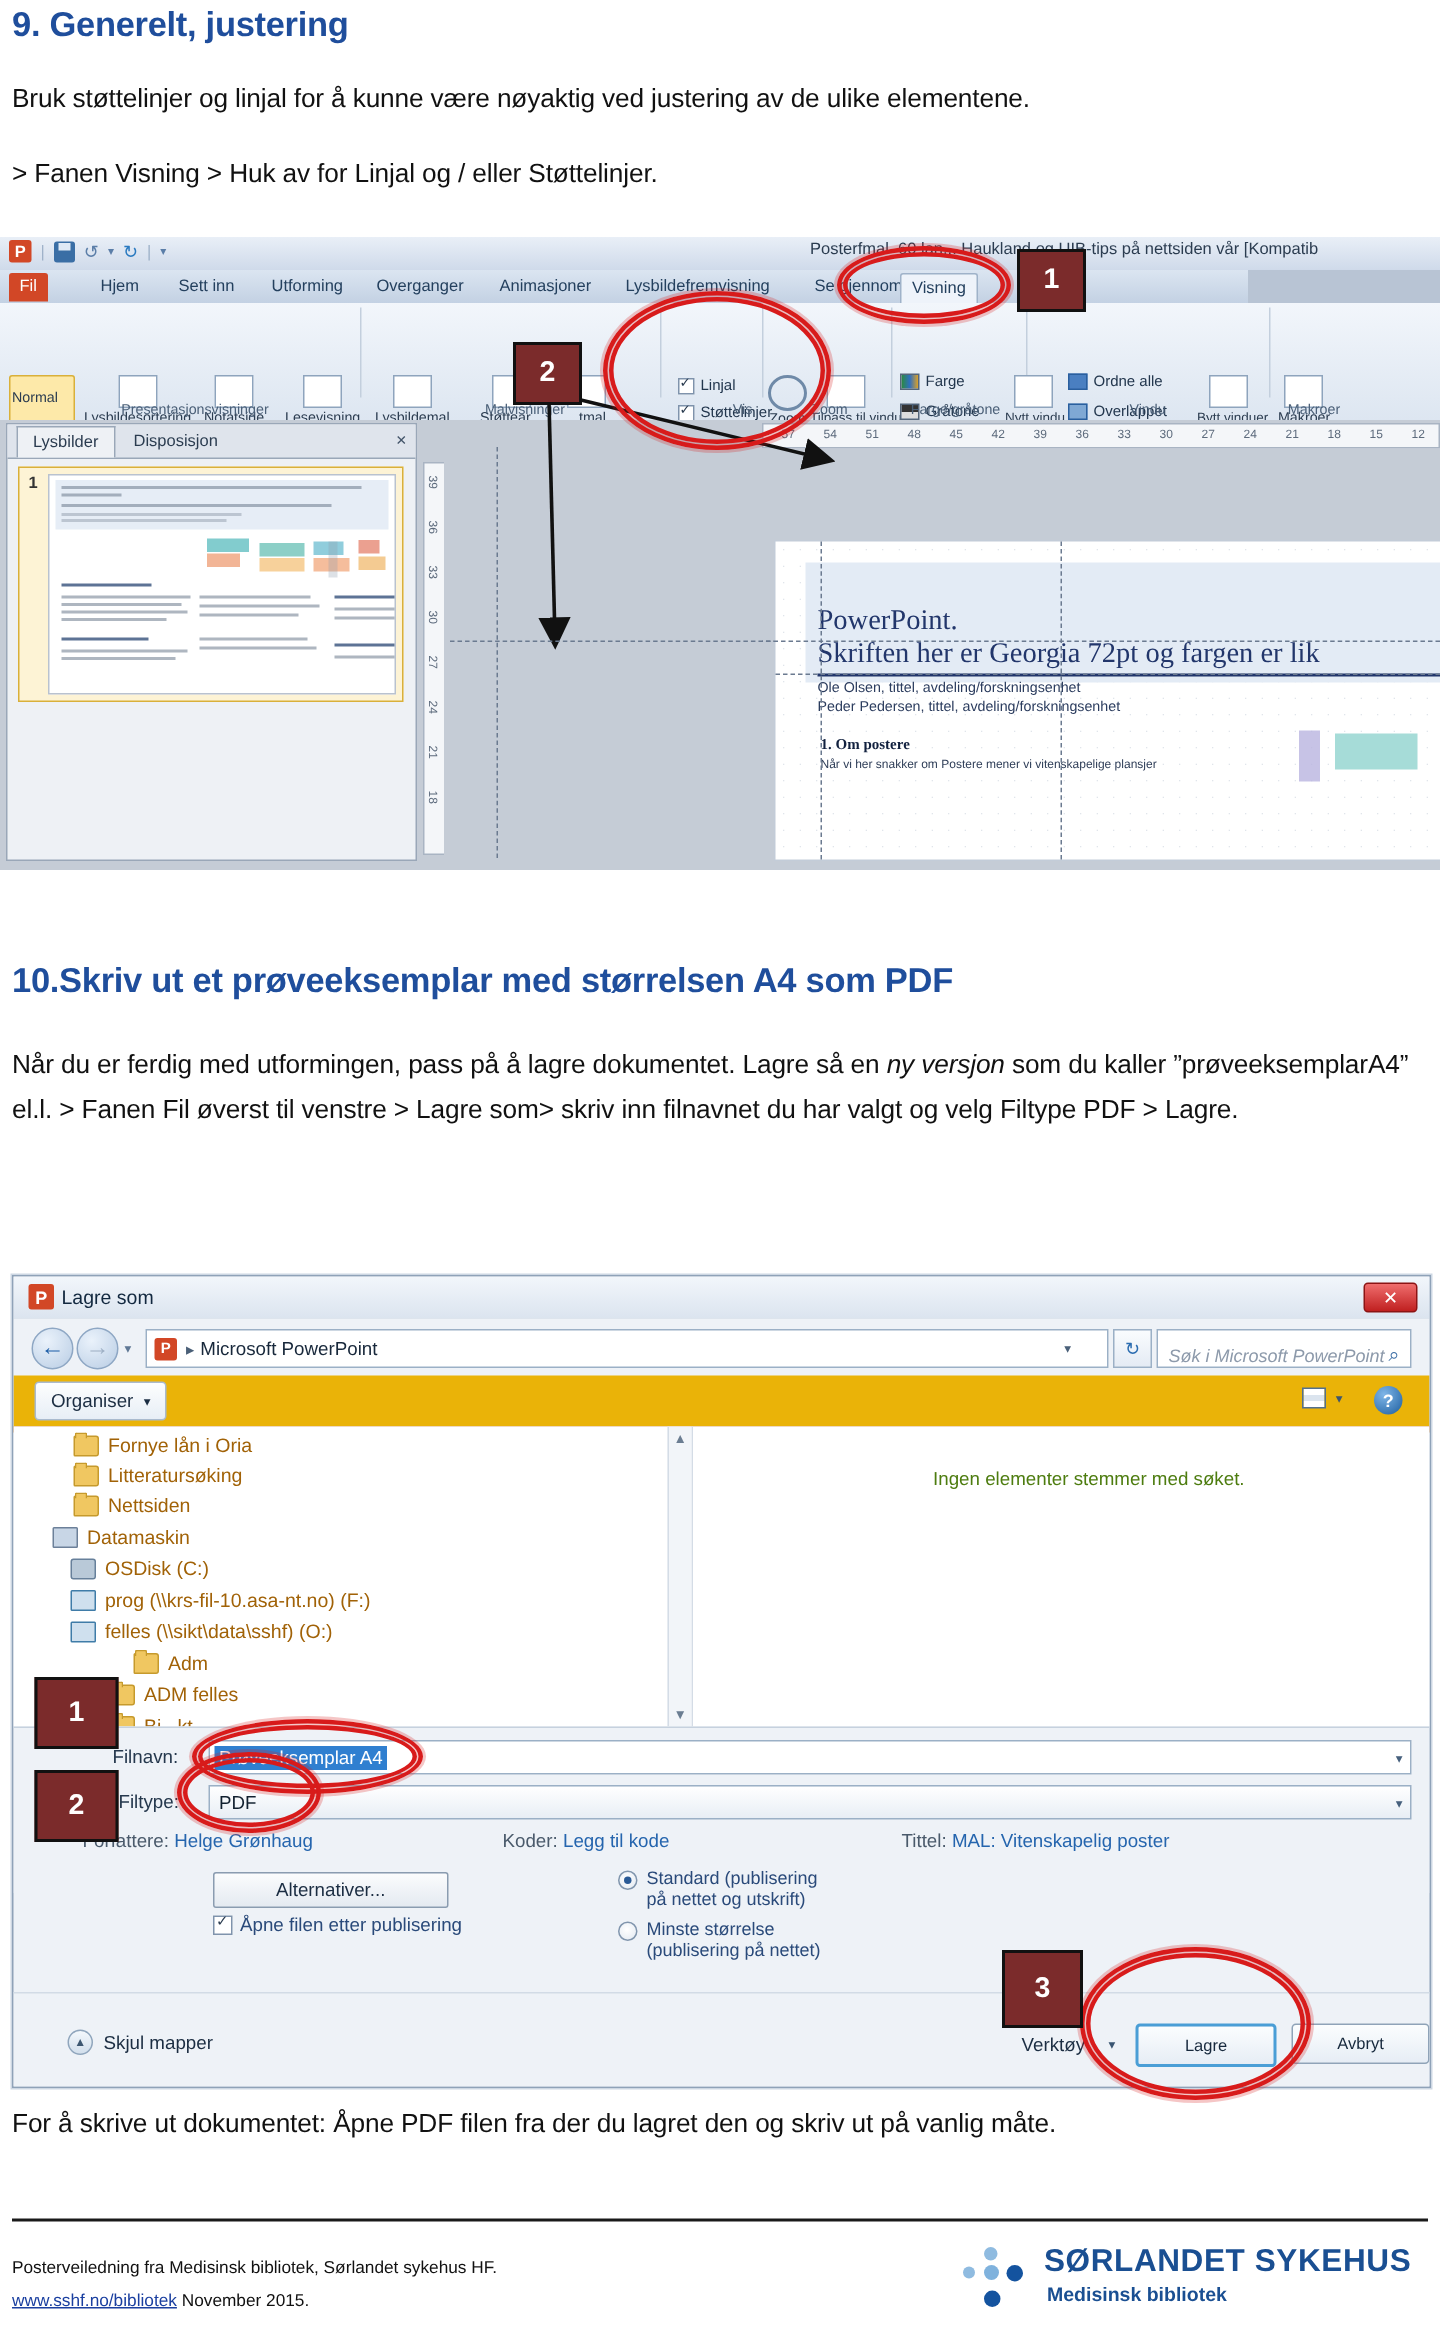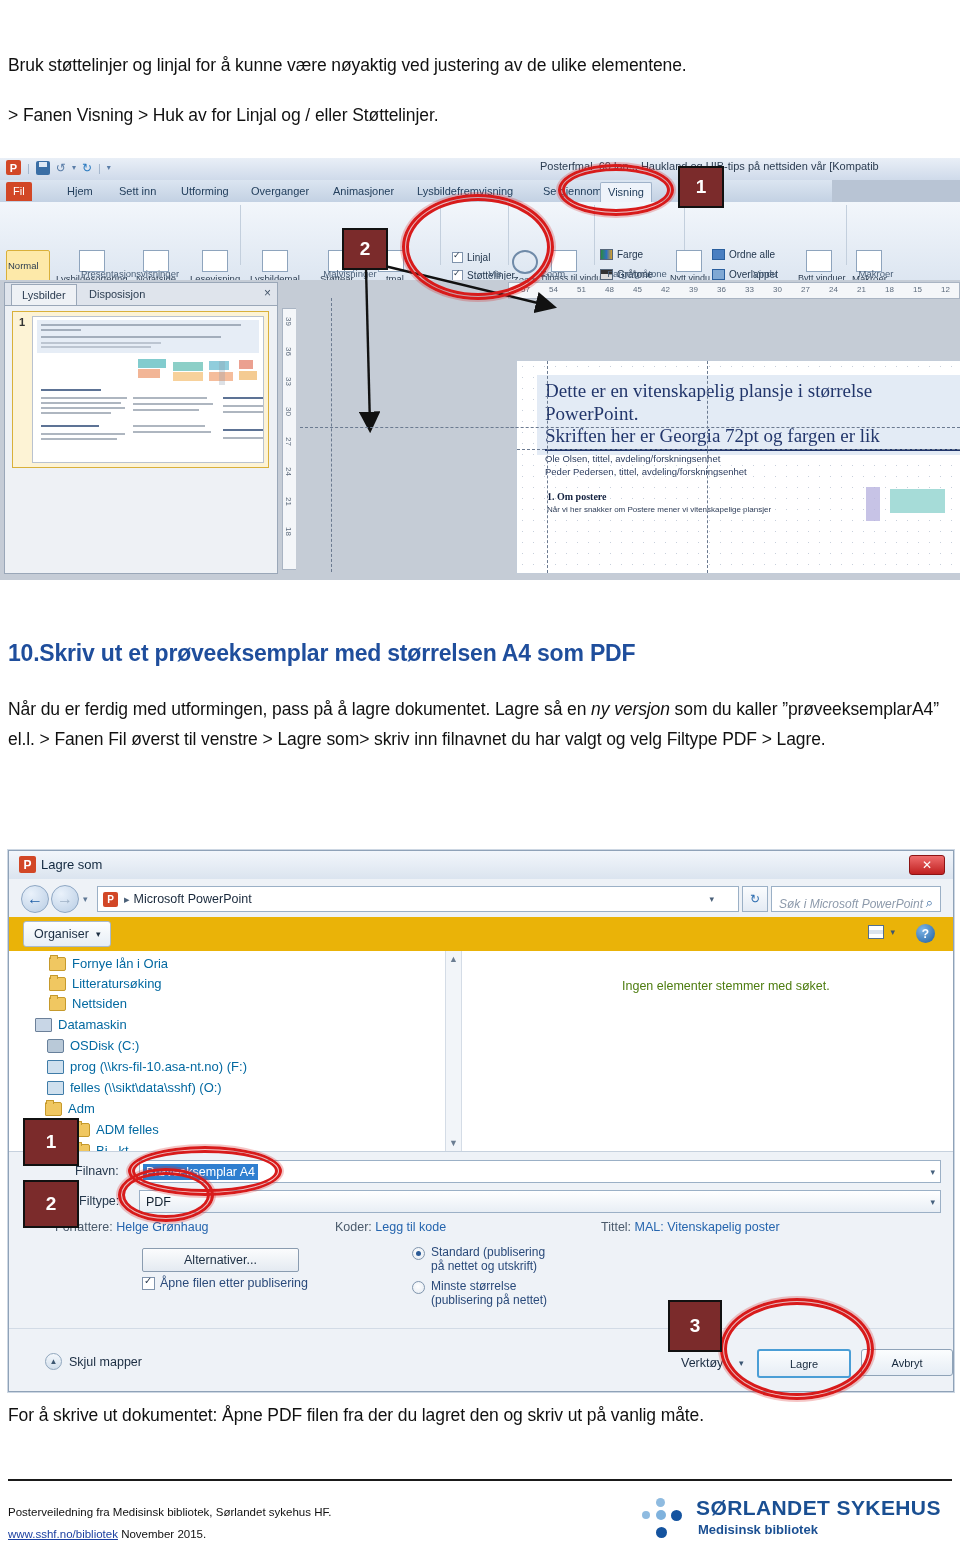--- a/index.html
+++ b/index.html
@@ -231,21 +231,21 @@
   }
   .view-btn { position:absolute; right:58px; top:8px; font-size:13px; color:#3c5570; display:flex; gap:6px; align-items:center;}
   .help-btn {
     position:absolute; right:18px; top:7px; width:19px; height:19px; border-radius:50%;
     background:radial-gradient(circle at 35% 30%, #7fb6e8, #1c5d9e); color:#fff;
     font-size:12px; font-weight:bold; display:flex; align-items:center; justify-content:center;
   }
 
   .dlg-main { position:absolute; left:0; top:100px; width:100%; height:200px; background:#fff; }
   .tree { position:absolute; left:0; top:0; width:452px; height:200px; background:#fff; border-right:1px solid #d4dce6; overflow:hidden;}
-  .tree-row { position:absolute; left:0; height:21px; display:flex; align-items:center; gap:6px; font-size:13px; color:#0369a1; white-space:nowrap;}
+  .tree-row { position:absolute; left:0; height:21px; display:flex; align-items:center; gap:6px; font-size:13px; color:#a16207; white-space:nowrap;}
   .ic-folder {
     width:15px;height:12px;background:#f0c761;border:1px solid #c69a2c;border-radius:1px 2px 2px 1px;position:relative;
   }
   .ic-folder:before{content:"";position:absolute;left:0;top:-3px;width:6px;height:3px;background:#f0c761;border:1px solid #c69a2c;border-bottom:none;border-radius:1px 1px 0 0;}
   .ic-pc { width:15px;height:12px;background:#c8d6e6;border:1px solid #6c8099;border-radius:1px;}
   .ic-disk { width:15px;height:12px;background:#b9c9d8;border:1px solid #67809b;border-radius:2px;}
   .ic-net { width:15px;height:12px;background:#cfe0ee;border:1px solid #3f7ca8;border-radius:1px;}
   .tree-scroll { position:absolute; right:0; top:0; width:15px; height:200px; background:#f2f5f9; border-left:1px solid #d4dce6;}
   .tree-scroll .arw { position:absolute; left:3px; font-size:9px; color:#6b7d92;}
   .filelist { position:absolute; left:453px; top:0; right:0; height:200px; background:#fff;}
@@ -303,20 +303,21 @@
   .logo-dots { position:absolute; left:0; top:6px; width:48px; height:42px;}
   .dot { position:absolute; border-radius:50%; }
   .logo-text { position:absolute; left:56px; top:4px; font-size:21px; font-weight:bold; color:#1a4f92; letter-spacing:.4px; white-space:nowrap;}
   .logo-sub { position:absolute; left:58px; top:30px; font-size:13px; font-weight:bold; color:#1a4f92; white-space:nowrap;}
 </style>
 </head>
 <body>
 
 <div class="page">
 
+  <div class="doc-h2" id="h9">9. Generelt, justering</div>
   <div class="doc-p" id="p9a">Bruk støttelinjer og linjal for å kunne være nøyaktig ved justering av de ulike elementene.</div>
   <div class="doc-p" id="p9b">&gt; Fanen Visning &gt; Huk av for Linjal og / eller Støttelinjer.</div>
 
   <div id="ppt">
 
     <div class="ppt-qat">
       <div class="ppt-qat-inner">
         <span class="qat-p">P</span>
         <span style="color:#9fb2c9;">|</span>
         <span class="qat-ic qat-save"></span>
@@ -527,21 +528,20 @@
         <span style="left:376px;">18</span>
         <span style="left:404px;">15</span>
         <span style="left:432px;">12</span>
       </div>
 
       <div class="guide-v" style="left:331px; top:18px; height:274px;"></div>
       <div class="guide-h" style="left:300px; right:0; top:147px;"></div>
 
       <div class="slide-canvas">
         <div class="slide-titlebox"></div>
-        <div class="slide-title">Dette er en vitenskapelig plansje i størrelse</div>
         <div class="slide-title" style="top:41px;">PowerPoint.</div>
         <div class="slide-title" style="top:63px;">Skriften her er Georgia 72pt og fargen er lik</div>
         <div class="slide-rule"></div>
         <div class="slide-authors">Ole Olsen,  tittel,  avdeling/forskningsenhet</div>
         <div class="slide-authors" style="top:105px;">Peder Pedersen,  tittel,  avdeling/forskningsenhet</div>
         <div class="slide-sechead">1. Om postere</div>
         <div class="slide-sectext">Når vi her snakker om Postere mener vi vitenskapelige plansjer</div>
         <div class="guide-v" style="left:30px;"></div>
         <div class="guide-v" style="left:190px;"></div>
         <div class="guide-h" style="top:88px;"></div>
@@ -646,21 +646,21 @@
             <span>OSDisk (C:)</span>
           </div>
         <div class="tree-row" style="top:105px; padding-left:38px;">
             <span class="ic-net"></span>
             <span>prog (\\krs-fil-10.asa-nt.no) (F:)</span>
           </div>
         <div class="tree-row" style="top:126px; padding-left:38px;">
             <span class="ic-net"></span>
             <span>felles (\\sikt\data\sshf) (O:)</span>
           </div>
-        <div class="tree-row" style="top:147px; padding-left:36px;">
+        <div class="tree-row" style="top:147px; padding-left:80px;">
             <span class="ic-folder"></span>
             <span>Adm</span>
           </div>
         <div class="tree-row" style="top:168px; padding-left:64px;">
             <span class="ic-folder"></span>
             <span>ADM felles</span>
           </div>
         <div class="tree-row" style="top:189px; padding-left:64px;">
             <span class="ic-folder"></span>
             <span>Bi...kt...</span>

